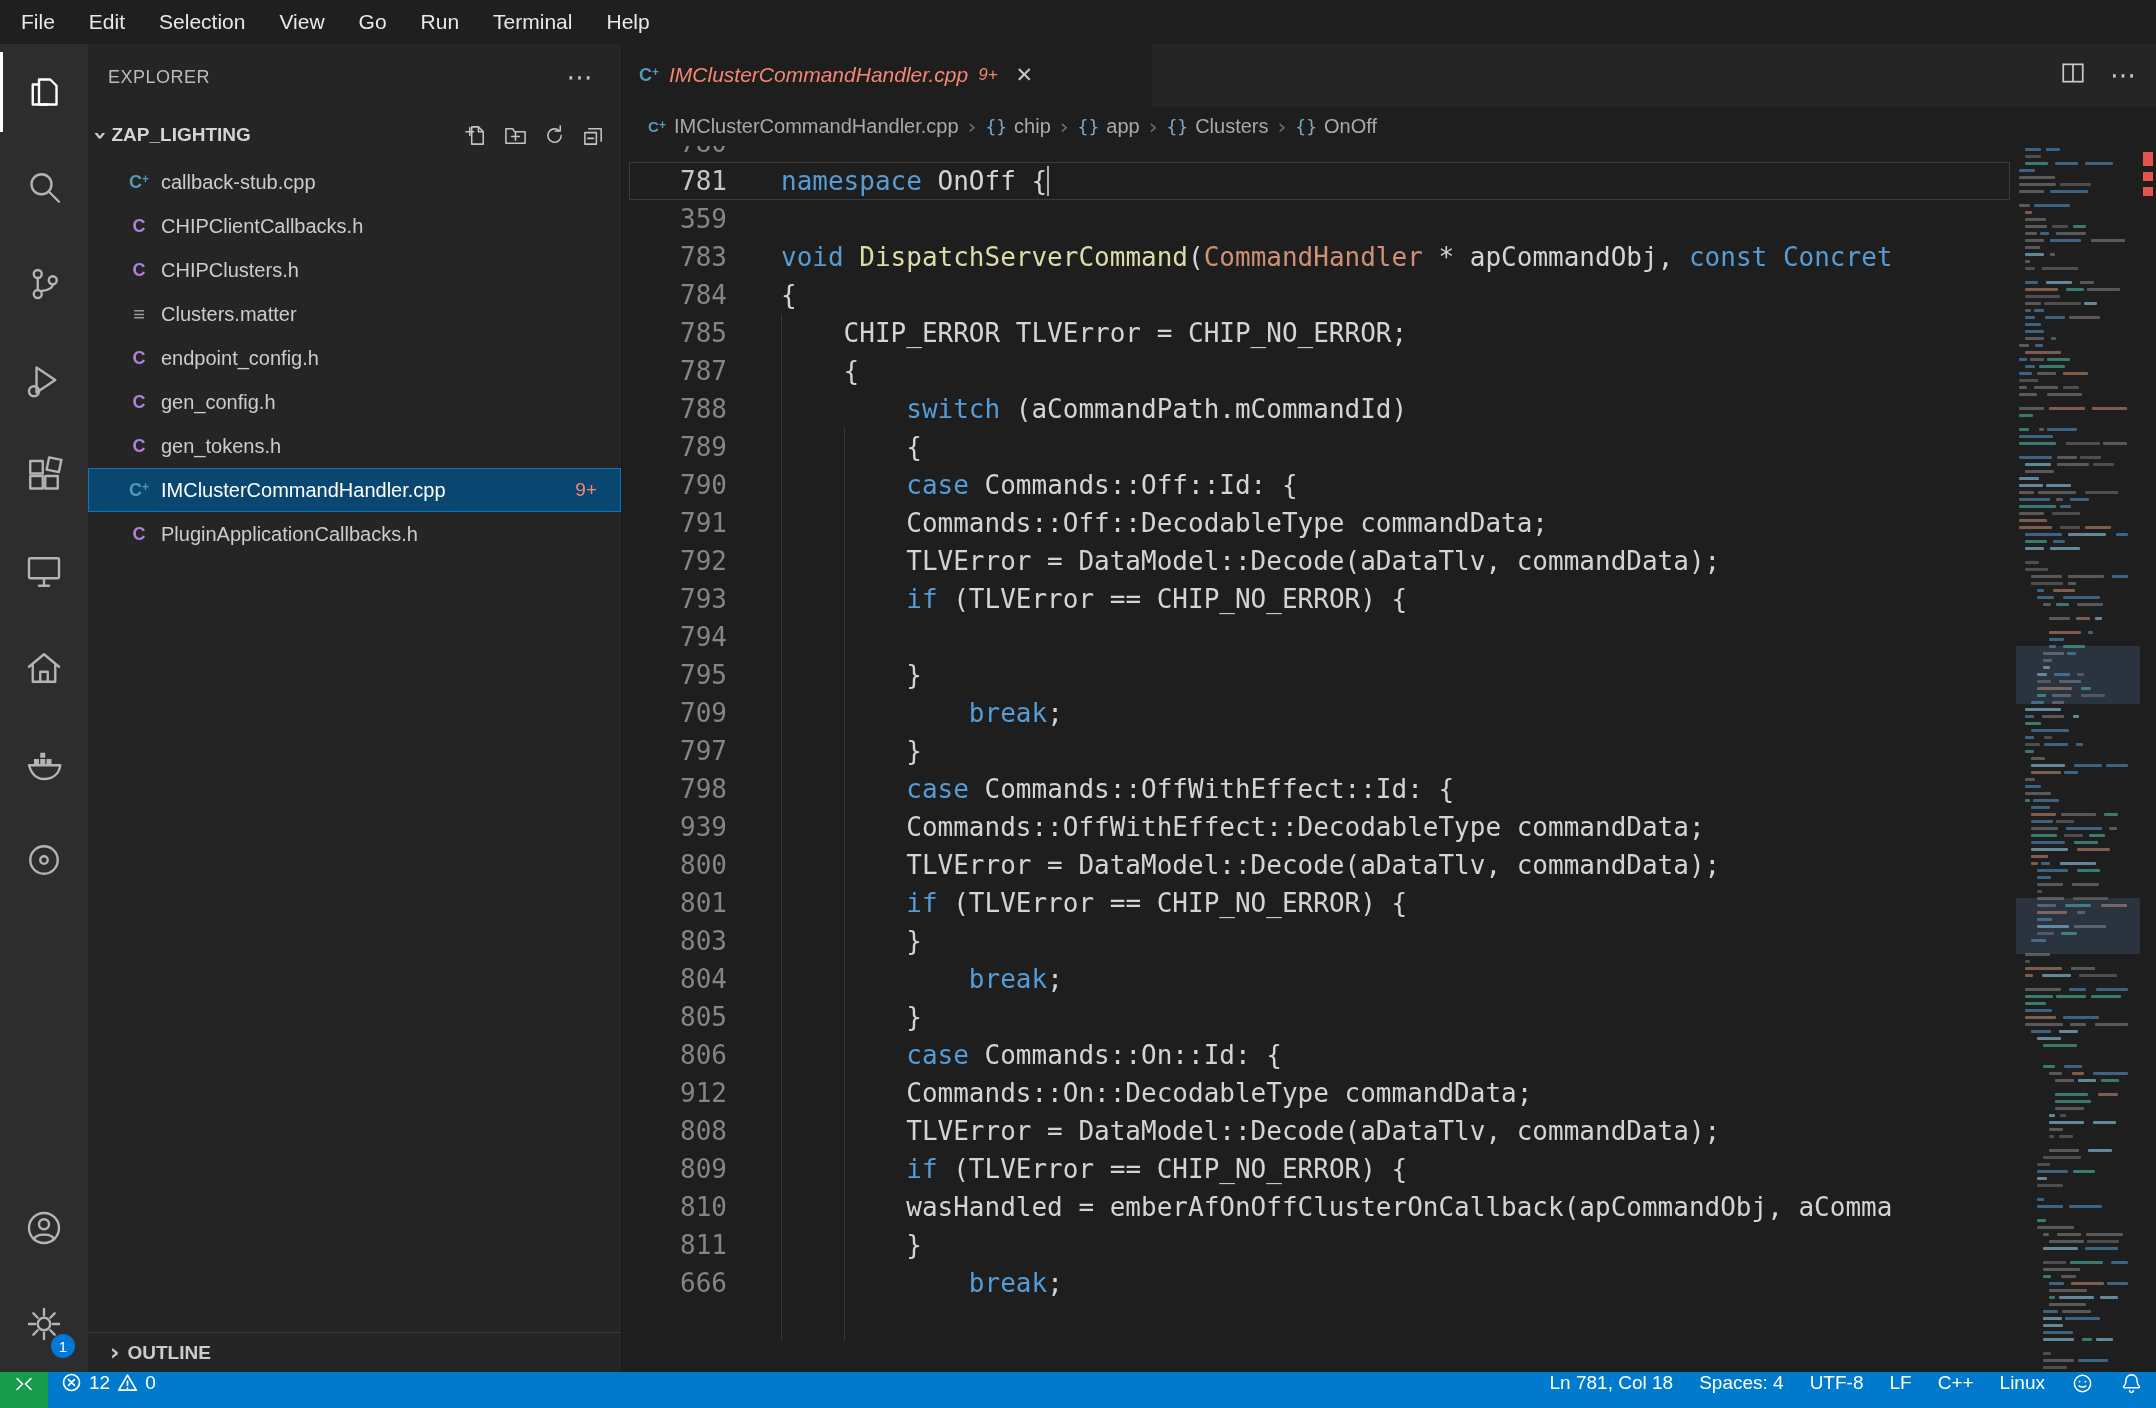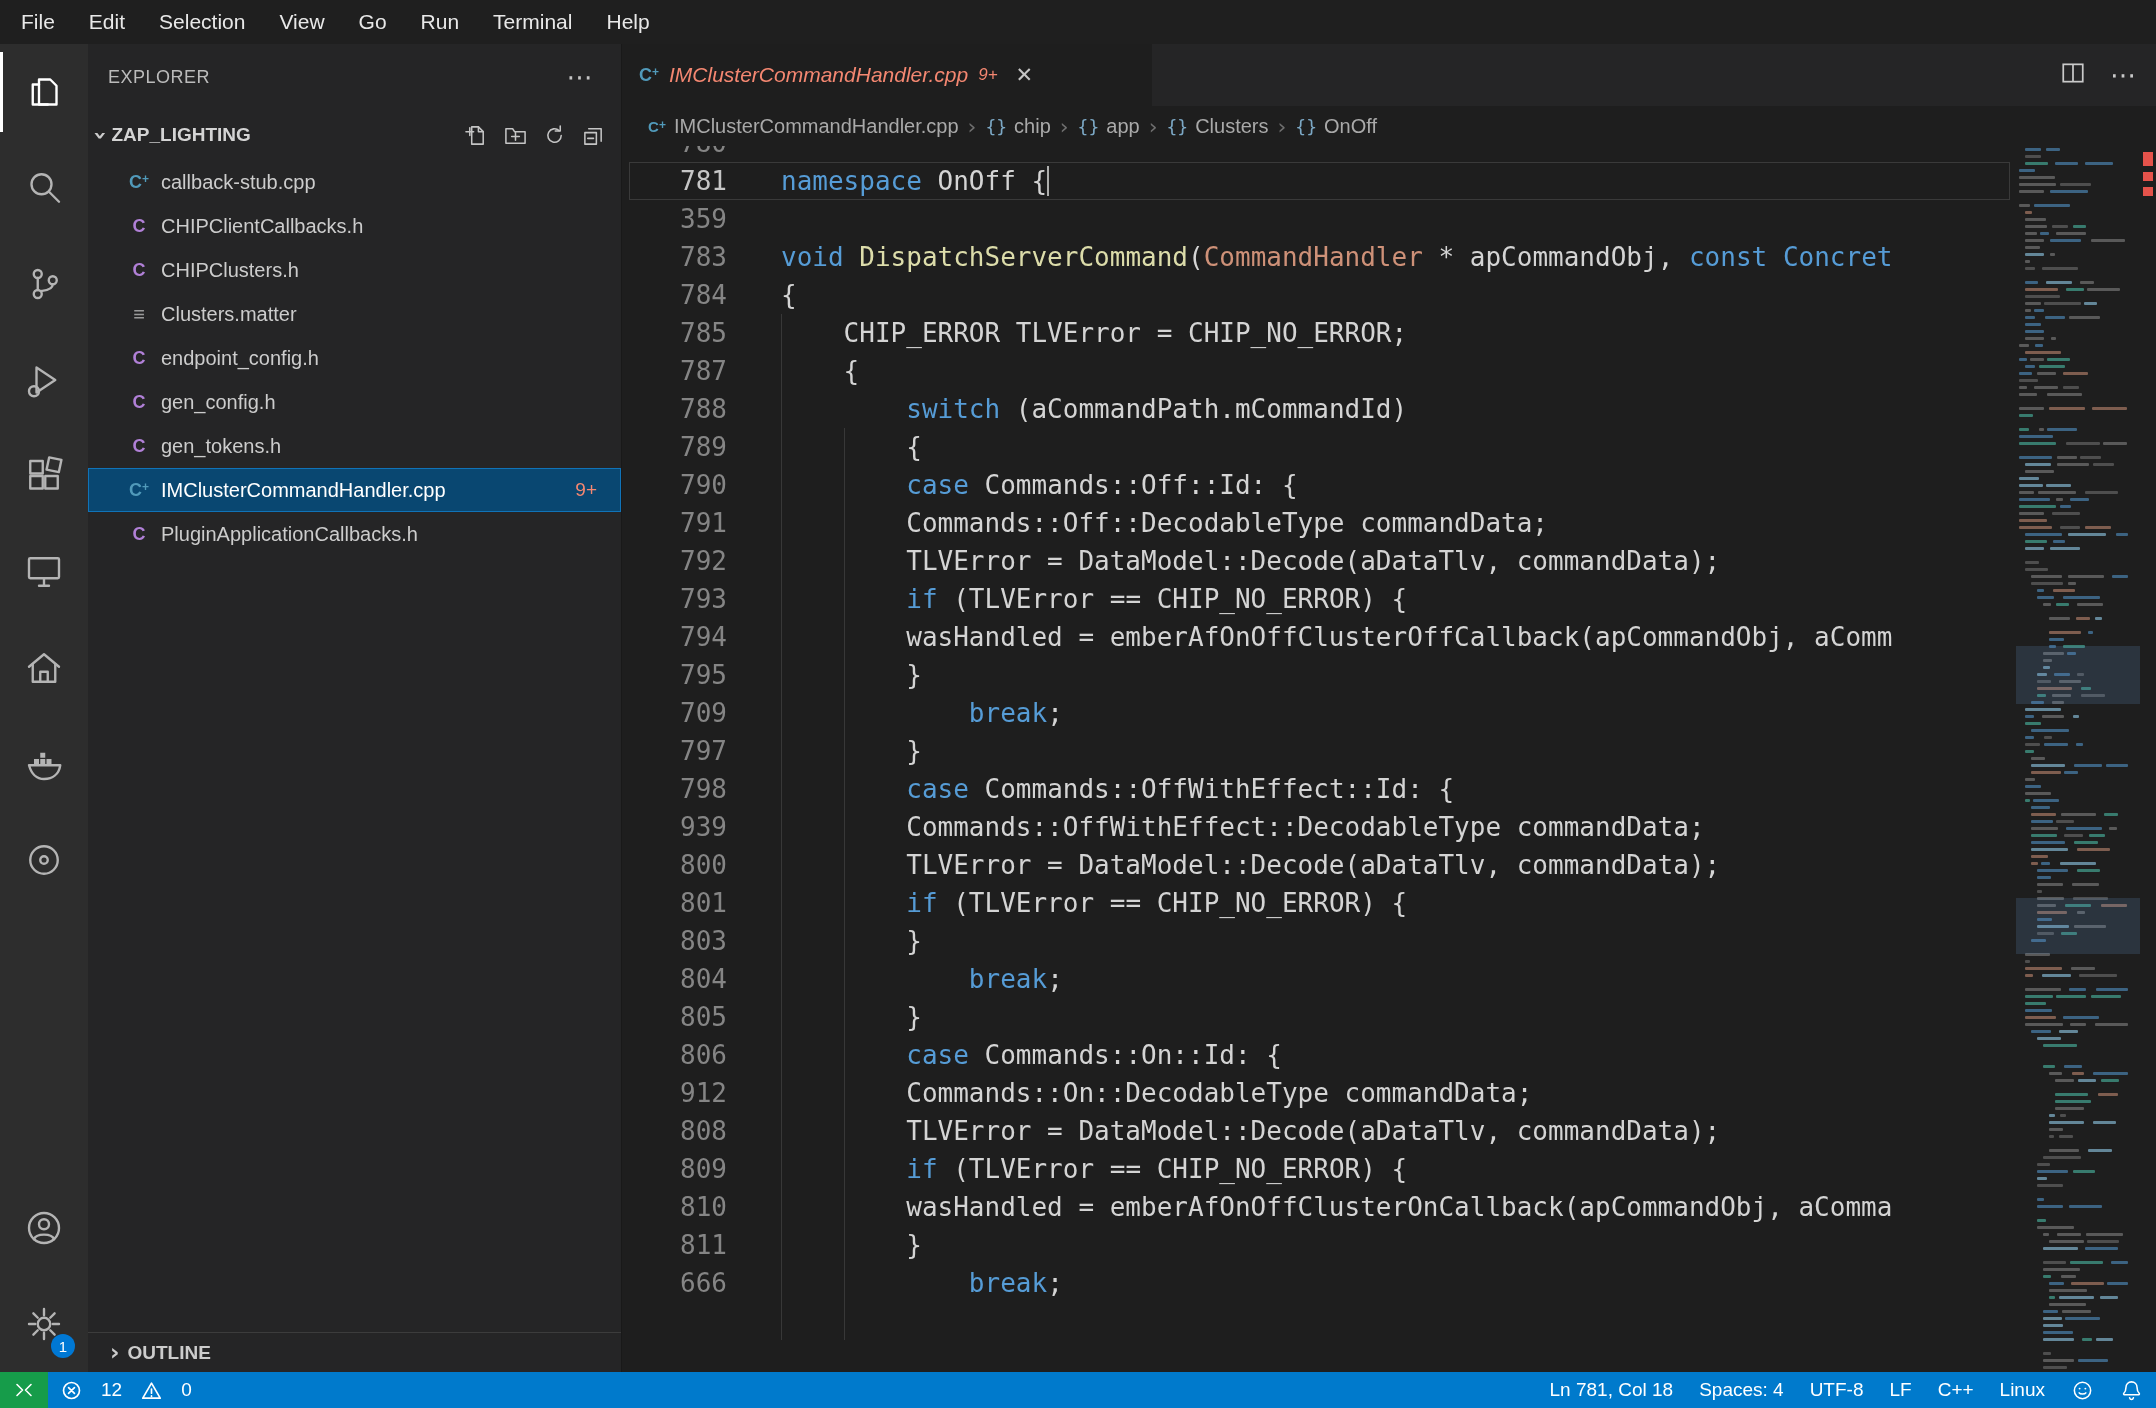--- a/index.html
+++ b/index.html
@@ -85,21 +85,21 @@
   .mm-band{position:absolute;left:0;right:0;pointer-events:none}
   .mm-band.b1{top:500px;height:58px;background:rgba(96,140,188,.20)}
   .mm-band.b2{top:752px;height:56px;background:rgba(96,140,188,.20)}
   .overview{position:absolute;top:-40px;bottom:0;right:0;width:16px}
   .ov-mark{position:absolute;right:3px;width:10px;background:#e5534b}
 
   
   .statusbar{position:absolute;left:0;right:0;bottom:0;height:36px;background:var(--status-bar,#007ACC);display:flex;align-items:stretch;color:#ffffff;font-size:19px;z-index:6}
   .sb-left,.sb-right{display:flex;align-items:stretch}
   .sb-right{margin-left:auto}
-  .sb-item{display:flex;align-items:center;gap:19px;padding:0 13px;cursor:pointer;white-space:nowrap}
+  .sb-item{display:flex;align-items:flex-start;gap:7px;padding:0 13px;cursor:pointer;white-space:nowrap}
   .sb-remote{background:var(--remote-indicator,#169C4A);padding:0 12px}
   .statusbar svg{stroke:#ffffff;fill:none;stroke-width:1.6;stroke-linecap:round;stroke-linejoin:round}
 </style>
 </head>
 <body>
 
 <div class="app">
 
   <nav class="menubar">
     <div class="menu-items">
@@ -371,21 +371,20 @@
           <div class="code-row">
             <span class="ln">792</span>
             <span class="ct"><span class="tk-d">        TLVError = DataModel::Decode(aDataTlv, commandData);</span></span>
           </div>
           <div class="code-row">
             <span class="ln">793</span>
             <span class="ct"><span class="tk-d">        </span><span class="tk-k">if</span><span class="tk-d"> (TLVError == CHIP_NO_ERROR) {</span></span>
           </div>
           <div class="code-row">
             <span class="ln">794</span>
-            <span class="ct"><span class="tk-d">        wasHandled = emberAfOnOffClusterOffCallback(apCommandObj, aComm</span></span>
           </div>
           <div class="code-row">
             <span class="ln">795</span>
             <span class="ct"><span class="tk-d">        }</span></span>
           </div>
           <div class="code-row">
             <span class="ln">709</span>
             <span class="ct"><span class="tk-d">            </span><span class="tk-k">break</span><span class="tk-d">;</span></span>
           </div>
           <div class="code-row">

